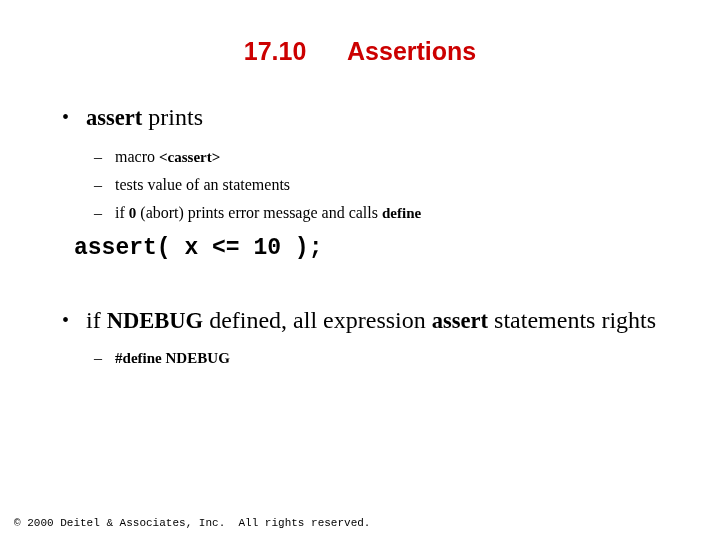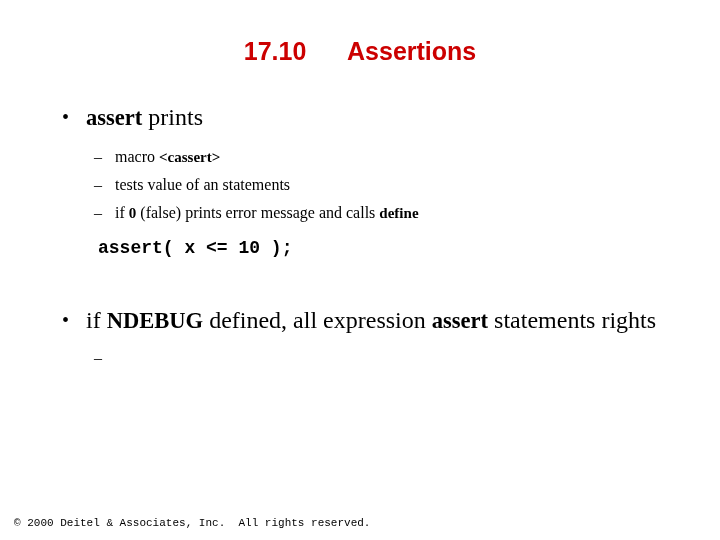--- a/index.html
+++ b/index.html
@@ -73,24 +73,24 @@
   }
   .lvl2 .dash {
     position: absolute;
     left: 94px;
     top: 0;
     font-size: 16px;
     line-height: 28px;
   }
 
   .codeline {
-    padding-left: 98px;
+    padding-left: 74px;
     font-family: "Liberation Mono", monospace;
     font-weight: bold;
-    font-size: 18px;
+    font-size: 23px;
     line-height: 30px;
     color: #000000;
     white-space: pre;
   }
 
   code, .mono {
     font-family: Liberation Serif, serif;
     font-weight: bold;
     font-size: 0.94em;
   }
@@ -138,38 +138,39 @@
       <span>macro </span><span class="mono">&lt;cassert&gt;</span>
     </div>
 
     <div class="lvl2">
       <span class="dash">–</span>
       <span>tests value of an statements</span>
     </div>
 
     <div class="lvl2">
       <span class="dash">–</span>
-      <span>if </span><span class="mono">0</span><span> (false) prints error message and calls </span><span class="mono">define</span>
+      <span>if </span><span class="mono">0</span><span> (abort) prints error message and calls </span><span class="mono">define</span>
     </div>
 
     <div class="gap-c"></div>
 
     <div class="codeline">assert( x &lt;= 10 );</div>
 
     <div class="gap-b"></div>
 
     <div class="lvl1">
       <span class="dot">•</span>
       <span>if </span><span class="mono">NDEBUG</span><span> defined, all expression </span><span class="mono">assert</span><span> statements rights</span>
     </div>
 
     <div class="gap-c"></div>
 
     <div class="lvl2">
       <span class="dash">–</span>
+      <span class="mono">#define NDEBUG</span>
     </div>
 
   </div>
 
   <div class="footer">
     <div class="copyright">© 2000 Deitel &amp; Associates, Inc.  All rights reserved.</div>
 
   </div>
 
 </div>

